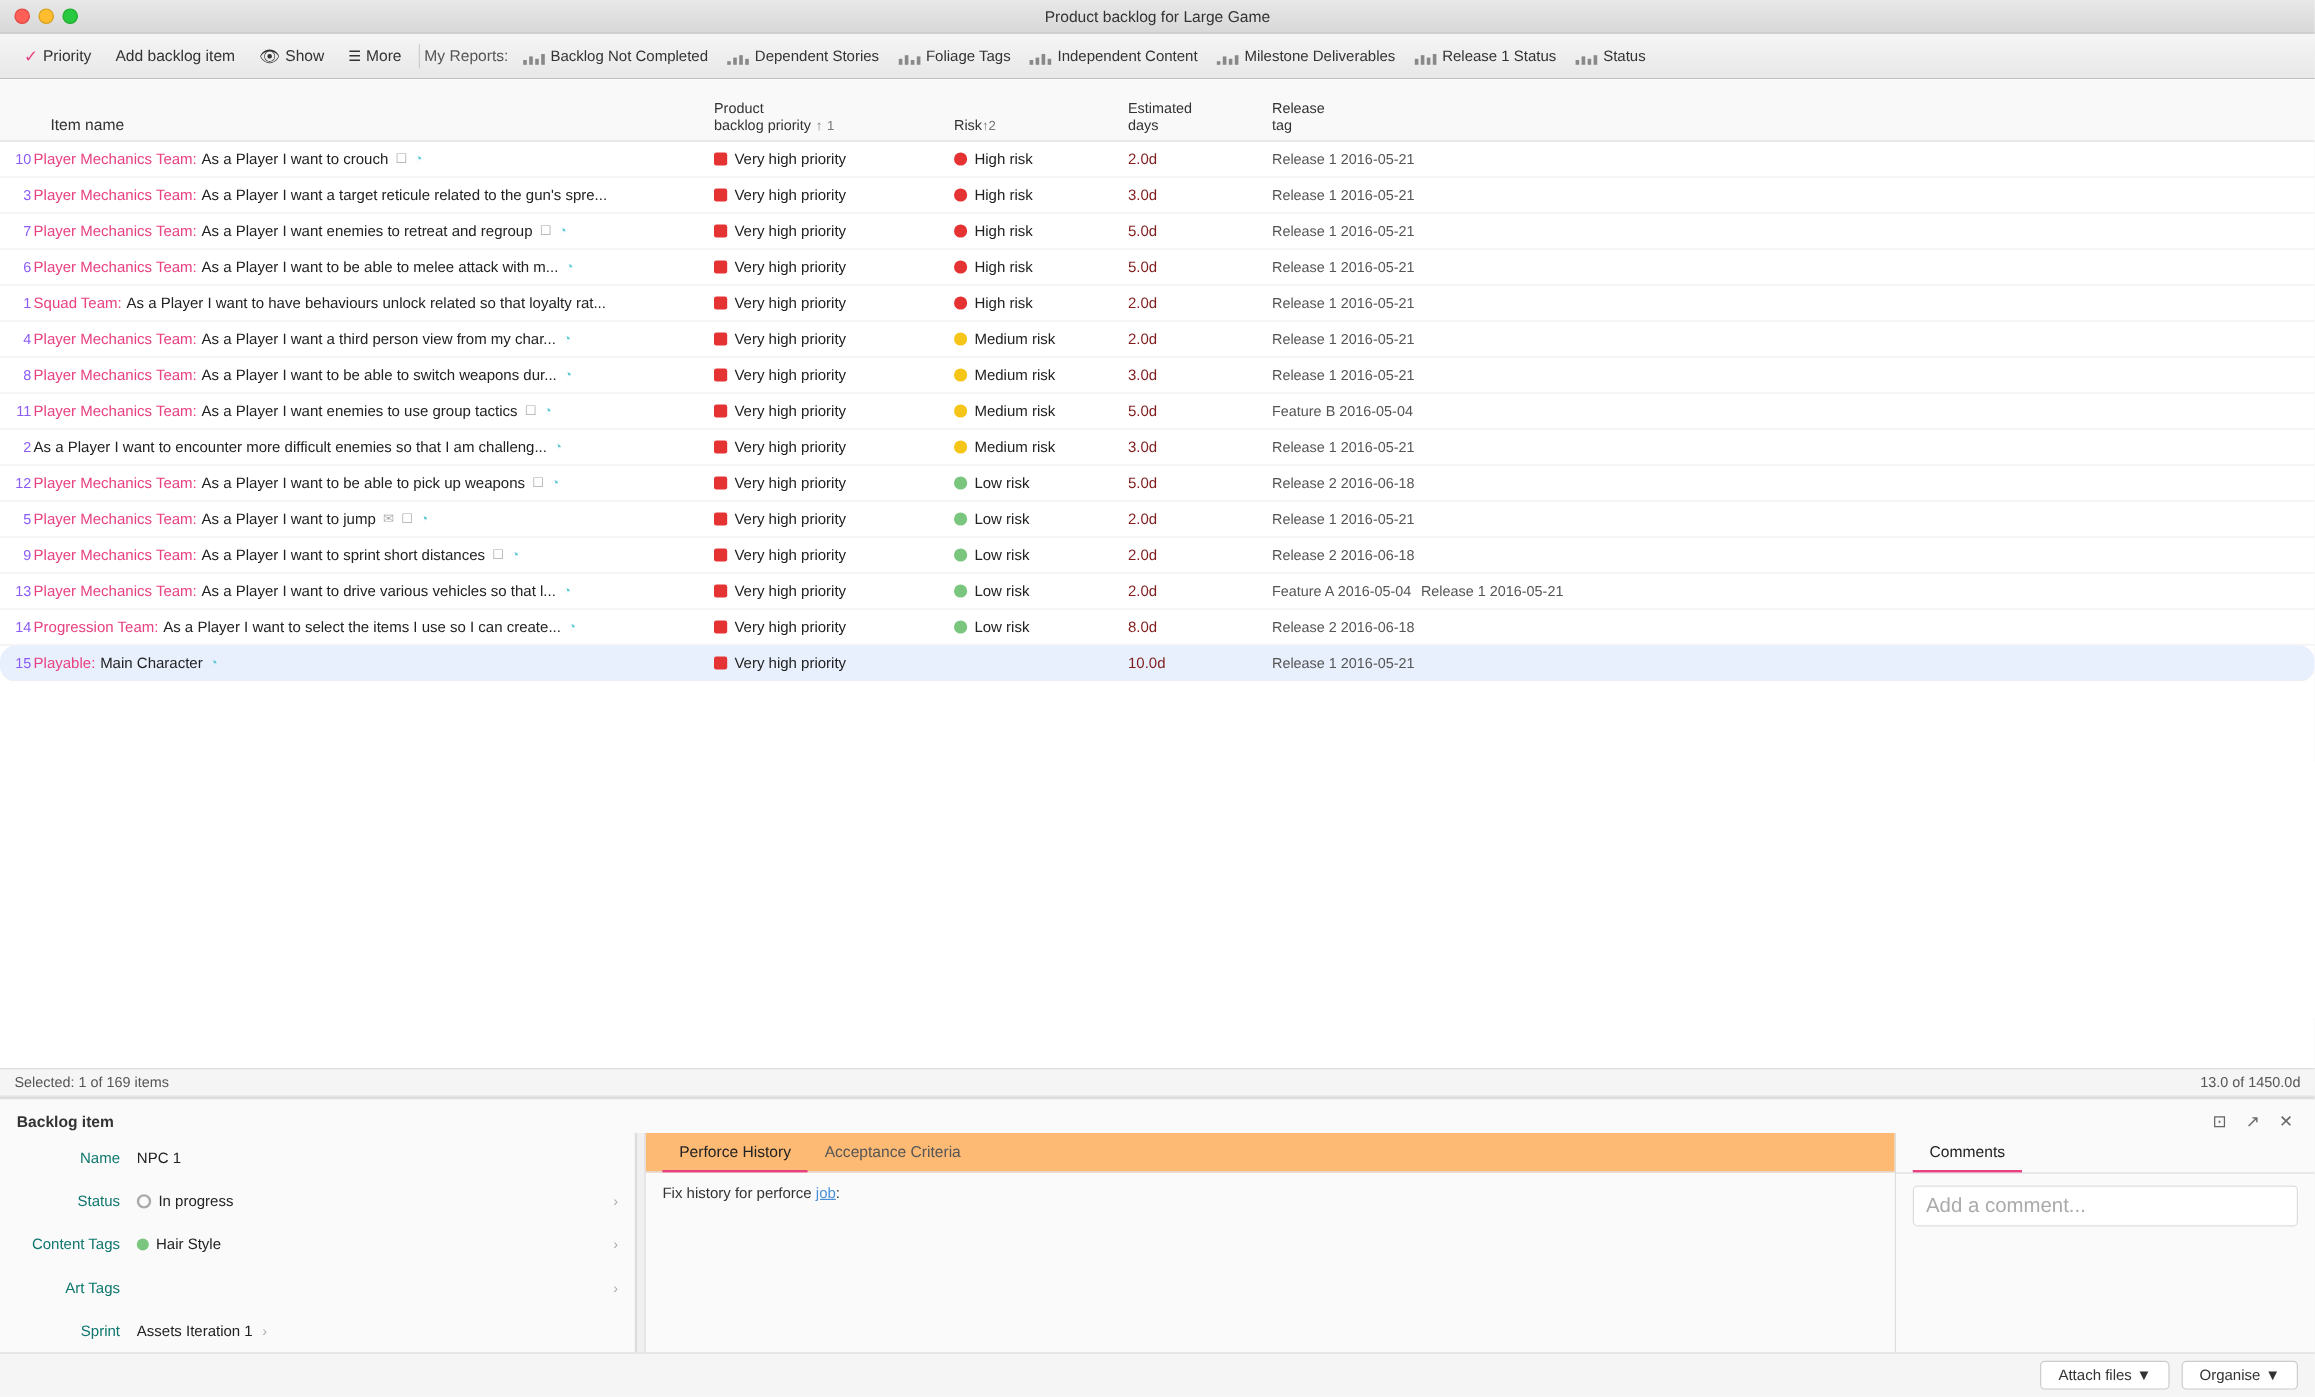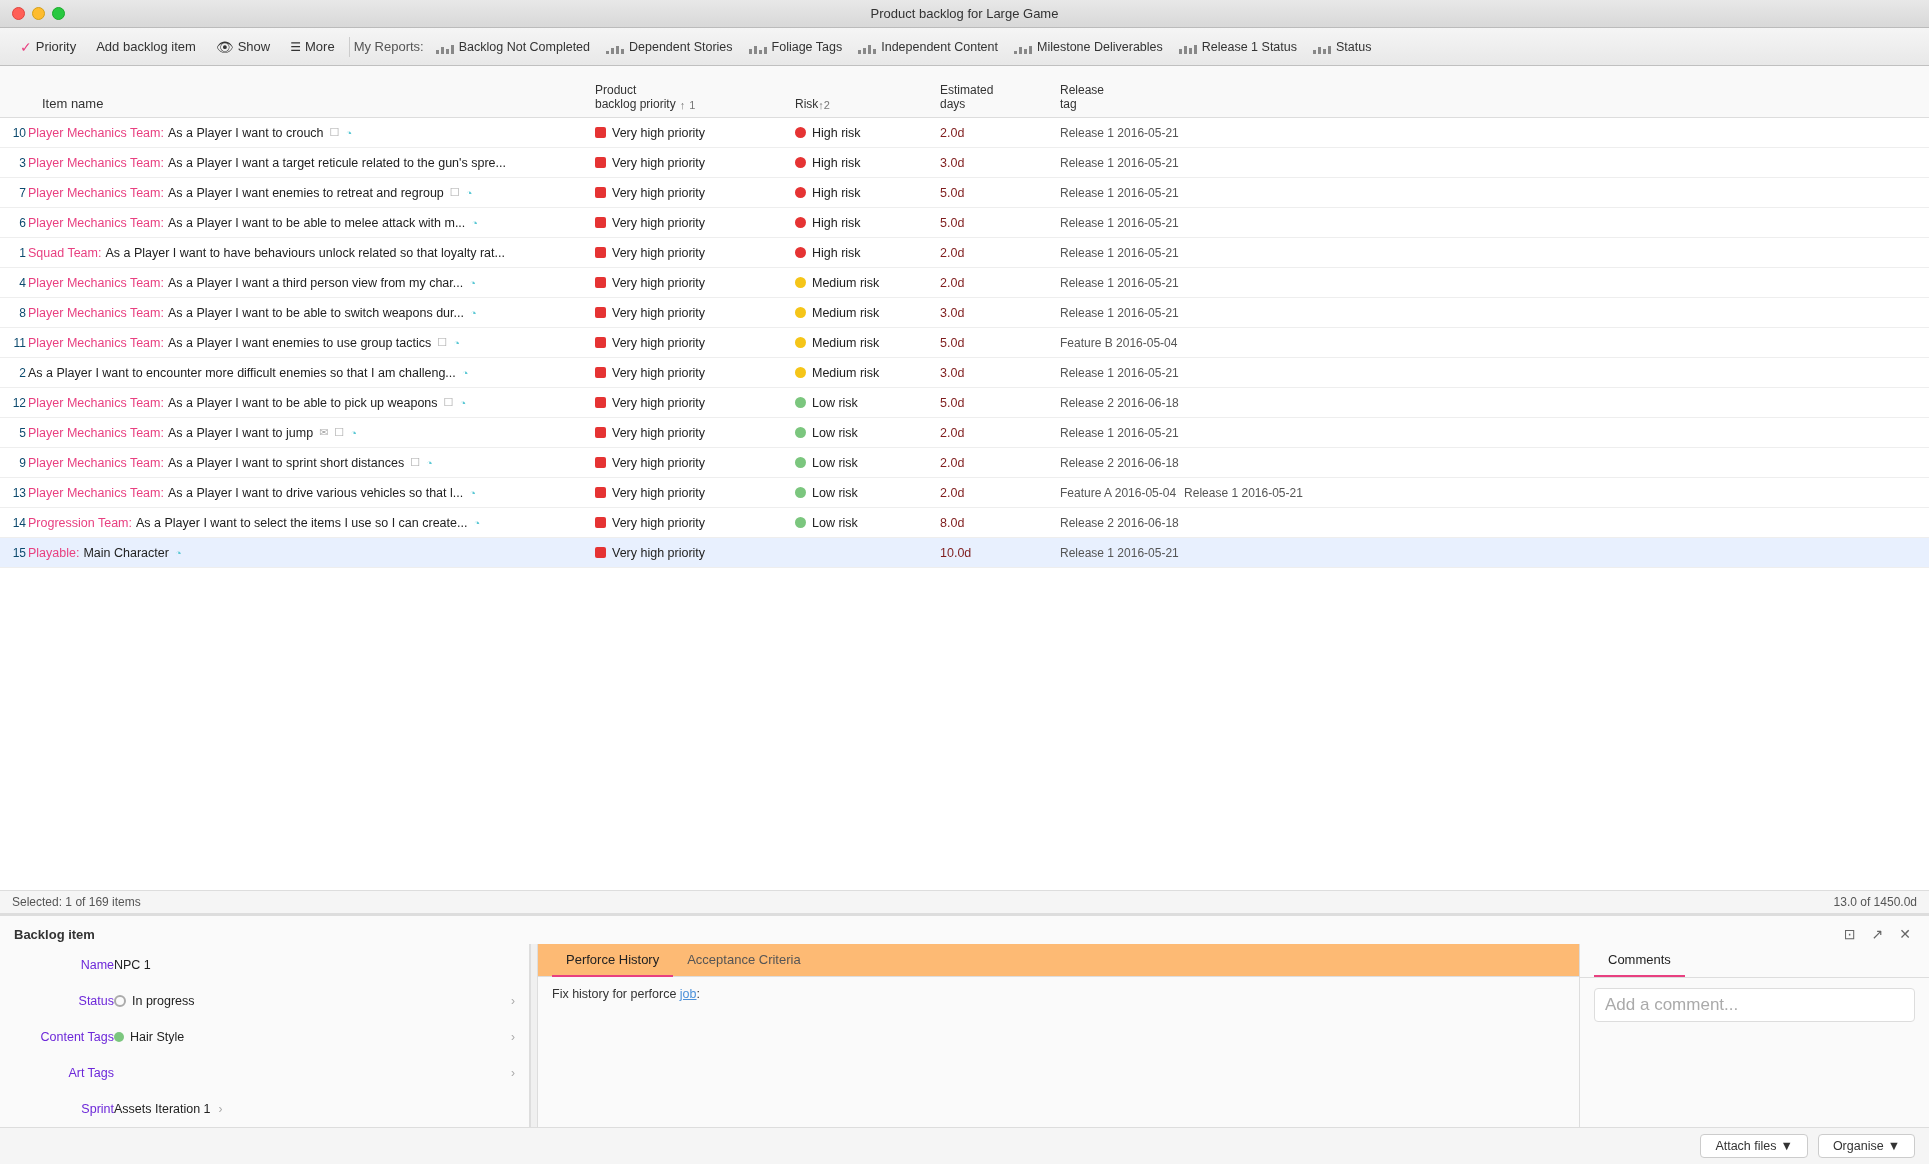--- a/index.html
+++ b/index.html
@@ -176,26 +176,26 @@
 
     
     .table-body { overflow-y: auto; flex: 1; }
     .table-row {
       display: flex;
       align-items: center;
       border-bottom: 1px solid #eee;
       min-height: 30px;
       padding: 3px 0;
     }
-    .table-row.selected { background: #e8f0fe; }
+    .table-row.selected { background: #e8f0fe; border-radius: 13px; }
     .row-num {
       width: 28px;
       text-align: right;
       padding-right: 2px;
-      color: #0c4a6e;
+      color: #8b5cf6;
       font-size: 12px;
       flex-shrink: 0;
     }
     .row-name {
       width: 567px;
       font-size: 12.5px;
       color: #222;
       flex-shrink: 0;
       display: flex;
       align-items: center;
@@ -318,22 +318,23 @@
     .detail-row {
       display: flex;
       align-items: center;
       margin-bottom: 10px;
       min-height: 26px;
     }
     .detail-label {
       width: 100px;
       text-align: right;
       font-size: 12.5px;
-      color: #6d28d9;
-      flex-shrink: 0;
+      color: #0f766e;
+      flex-shrink: 0;
+      padding-right: 14px;
     }
     .detail-value {
       font-size: 12.5px;
       color: #222;
       display: flex;
       align-items: center;
       gap: 6px;
     }
     .detail-arrow {
       color: #aaa;

